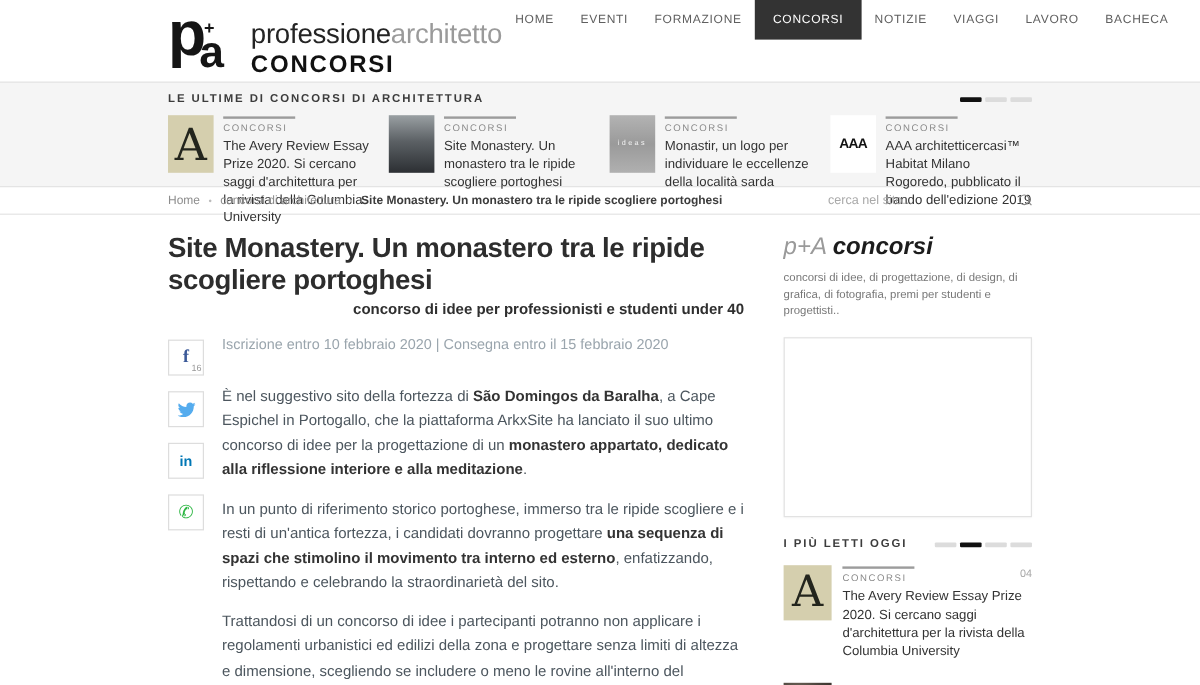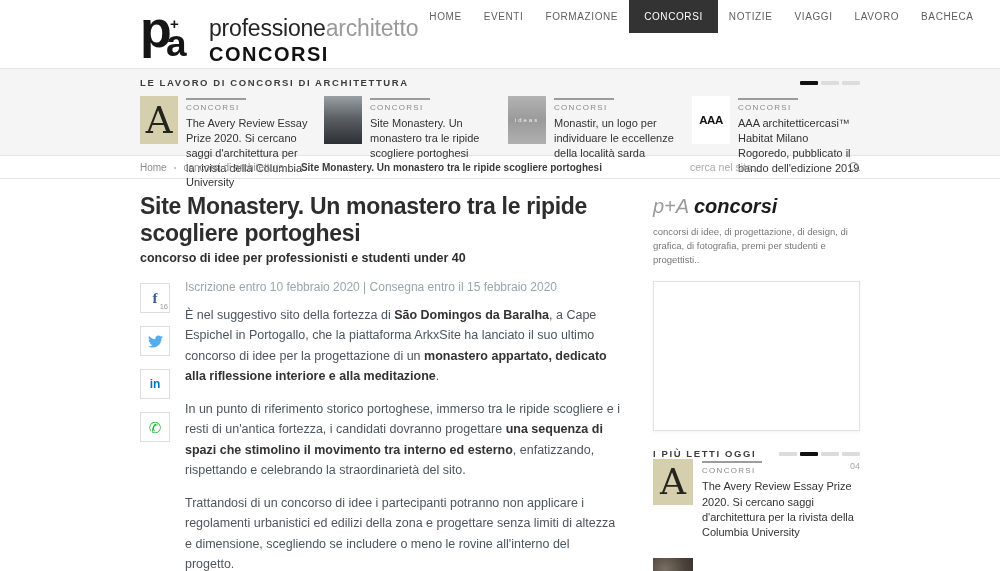--- a/index.html
+++ b/index.html
@@ -64,45 +64,45 @@
     border:1.4px solid #888; border-radius:50%; }
   .mag::after { content:""; position:absolute; left:8px; top:8px; width:4px; height:1.4px;
     background:#888; transform:rotate(45deg); }
 
   
   .main { display:flex; gap:33px; padding-top:14px; }
   .left { width:480px; }
   .right { width:207px; }
 
   .left h1 { font-size:23px; font-weight:700; color:#2d2d2d; letter-spacing:-0.3px; margin-bottom:4px; }
-  .subtitle { font-size:12.5px; font-weight:700; color:#2f2f2f; margin-bottom:15px; }
+  .subtitle { font-size:12.5px; font-weight:700; color:#2f2f2f; margin-bottom:15px;text-align:right; }
 
   .article-row { display:flex; gap:15px; }
   .share-rail { width:30px; flex:none; display:flex; flex-direction:column; gap:13px; padding-top:3px; }
   .share-btn { width:30px; height:30px; border:1px solid #ddd; background:#fff; display:flex;
     align-items:center; justify-content:center; position:relative; cursor:pointer; }
   .fb-f { color:#3b5998; font-weight:700; font-size:15px; font-family:"Liberation Serif", serif; }
   .fb-count { position:absolute; right:1px; bottom:1px; font-size:7.5px; color:#999; }
   .tw svg { width:15px; height:15px; fill:#55acee; }
   .li-in { color:#0077b5; font-weight:700; font-size:12px; }
   .wa-glyph { color:#2ab540; font-size:15px; line-height:1; }
 
   .article-body { flex:1; }
-  .deadline { font-size:12px; color:#9aa5ad; margin-bottom:11px; }
+  .deadline { font-size:12px; color:#9aa5ad; margin-bottom:26px; }
   .para { font-size:12.5px; line-height:1.62; color:#4c565e; margin-bottom:13px; }
   .para strong { color:#333; }
 
   
   .widget-title { font-size:20px; margin:2px 0 7px;font-style:italic; }
   .widget-title .light { color:#9a9a9a; font-weight:400; }
   .widget-title .bold { color:#1c1c1c; font-weight:700; }
   .widget-sub { font-size:9.5px; color:#777; line-height:1.45; margin-bottom:15px; }
   .ad-box { height:150px; background:#fff; border:1px solid #e2e2e2;
     box-shadow:0 1px 3px rgba(0,0,0,0.05); margin-bottom:17px; }
-  .mr-head { display:flex; align-items:center; justify-content:space-between; }
+  .mr-head { display:flex; align-items:center; justify-content:space-between; margin-bottom:12px; }
   .mr-title { font-size:9.5px; font-weight:700; letter-spacing:1.6px; color:#3c3c3c; }
   .mr-item { display:flex; gap:9px; margin-bottom:17px; cursor:pointer; }
   .mr-thumb { width:40px; height:46px; flex:none; }
   .mr-thumb-a { background:#d5cfae; display:flex; align-items:center; justify-content:center;
     font-family:"DejaVu Serif", serif; font-size:36px; color:#23251d; line-height:1; }
   .mr-thumb-class { background:radial-gradient(circle at 30% 25%, #7a6f62 0, #4a423b 45%, #26211d 100%); }
   .mr-content { flex:1; position:relative; }
   .mr-rank { position:absolute; right:0; top:2px; font-size:9px; color:#a8a8a8; }
   .mr-title-text { font-size:11px; color:#333; line-height:1.4; }
 </style>
@@ -132,21 +132,21 @@
       <a>LAVORO</a>
       <a>BACHECA</a>
 
     </nav>
   </div>
 </header>
 
 <section class="strip">
   <div class="container">
     <div class="strip-head">
-      <div class="strip-title">LE LAVORO DI CONCORSI DI ARCHITETTURA</div>
+      <div class="strip-title">LE ULTIME DI CONCORSI DI ARCHITETTURA</div>
       <div class="dashes">
         <span class="dash active"></span>
         <span class="dash"></span>
         <span class="dash"></span>
       </div>
     </div>
     <div class="strip-items">
       <div class="strip-item">
         <div class="thumb thumb-a">A</div>
         <div>

